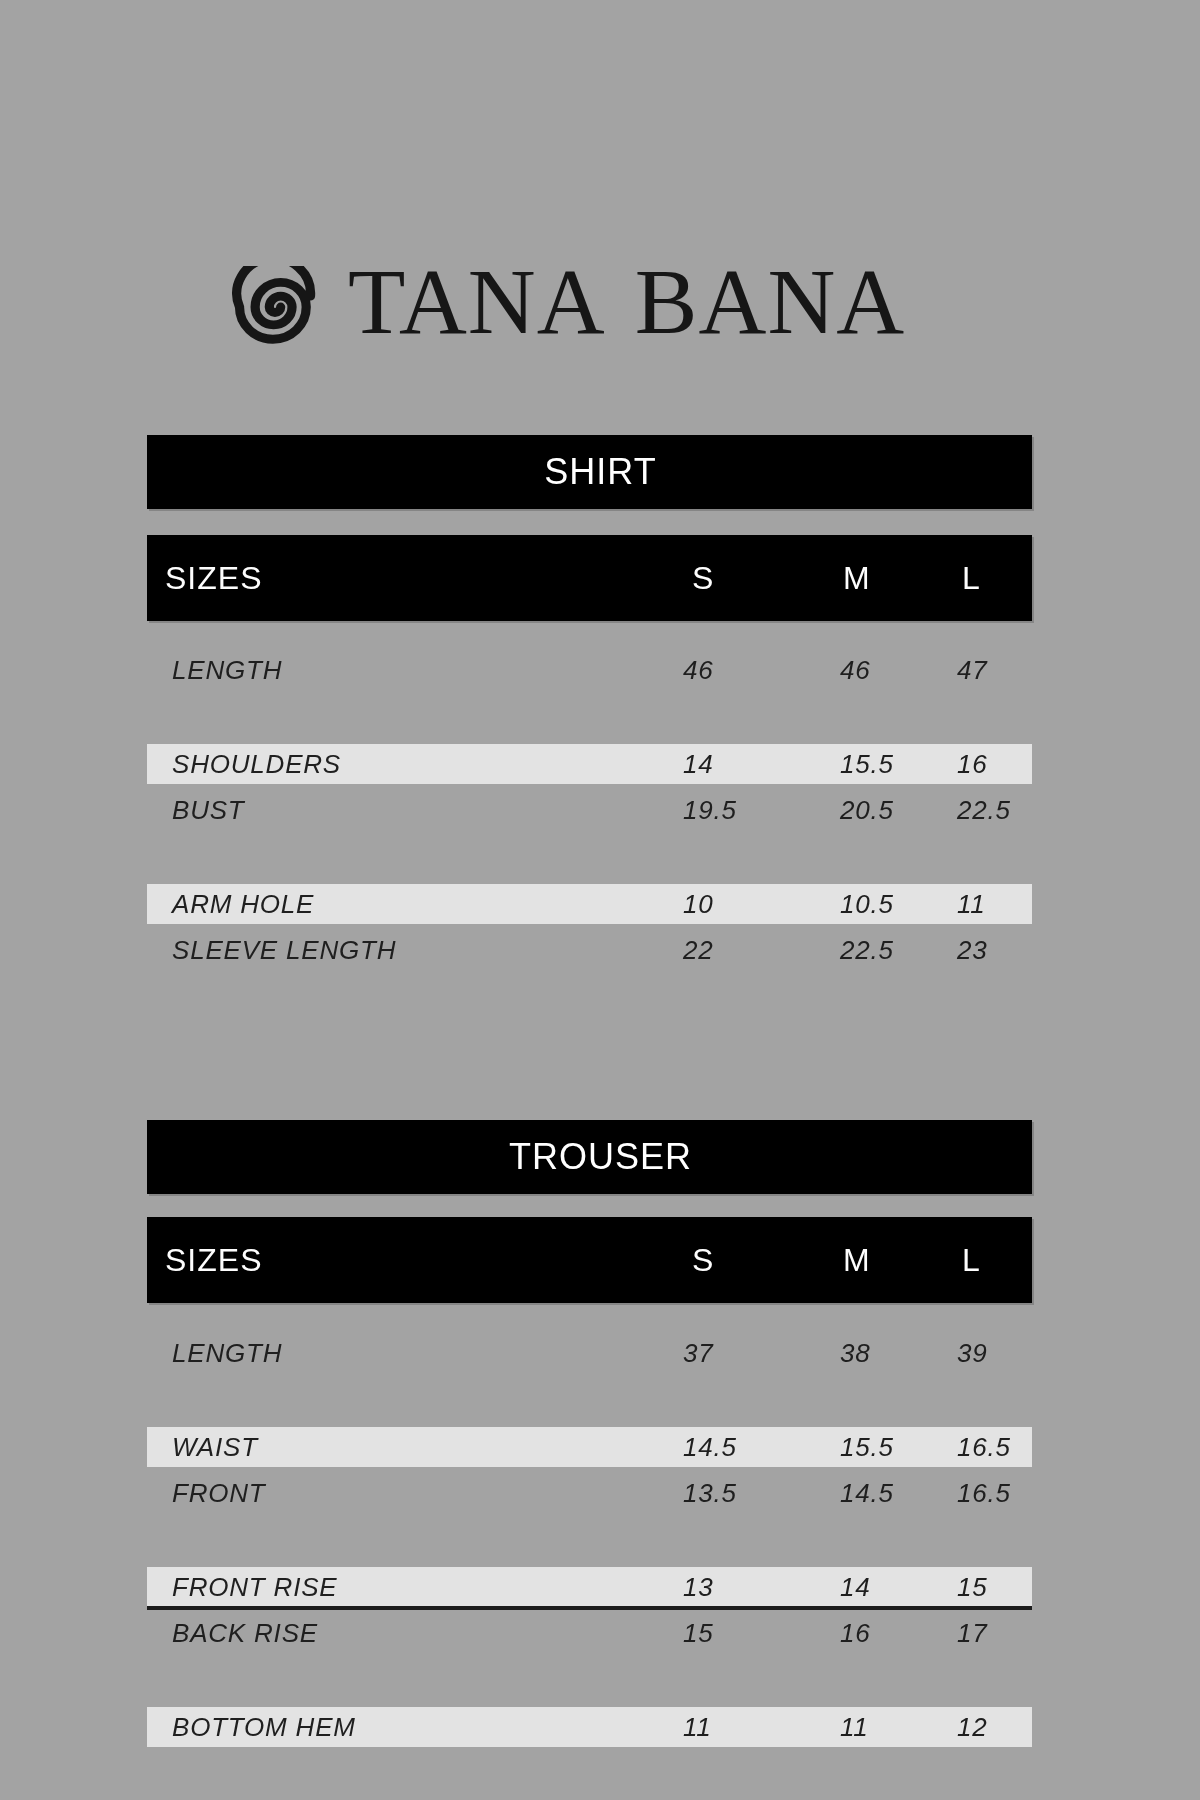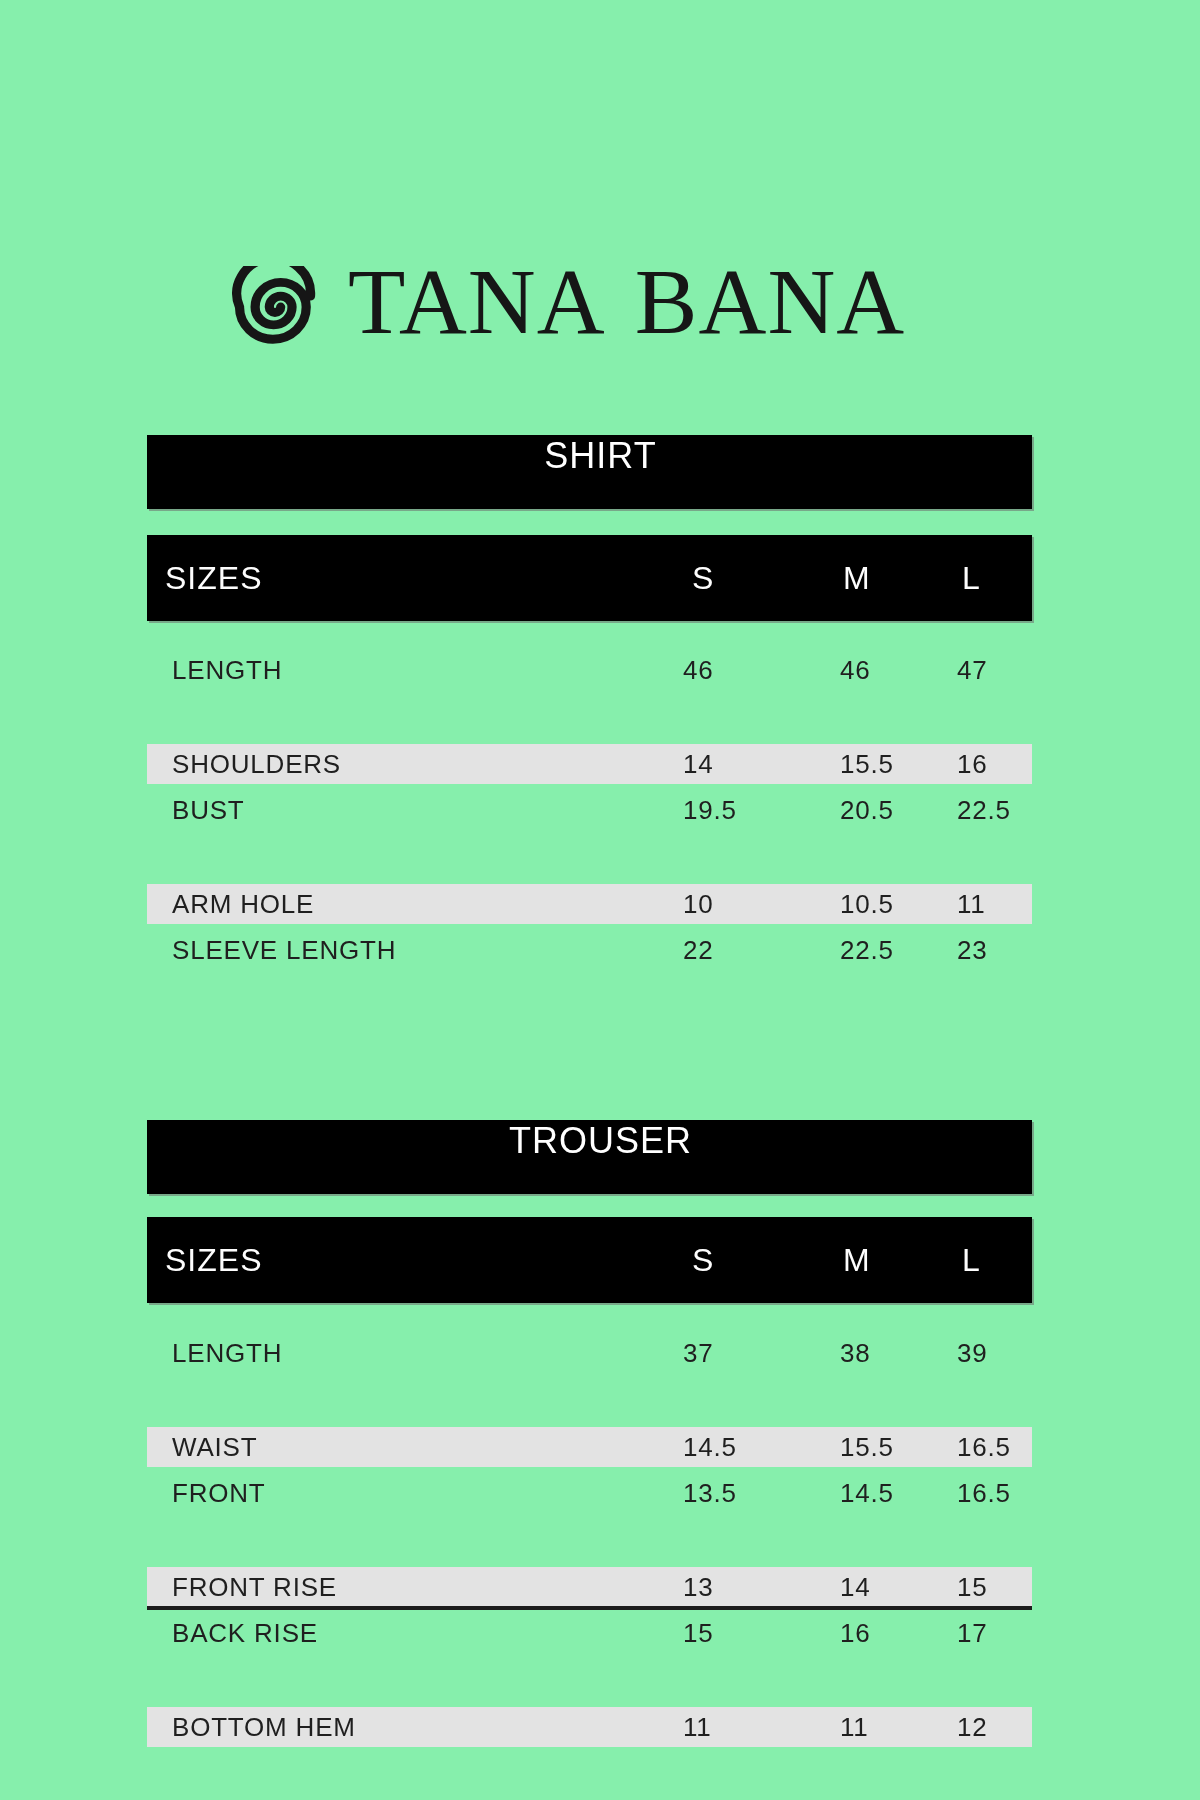--- a/index.html
+++ b/index.html
@@ -1,19 +1,19 @@
 <!DOCTYPE html>
 <html><head>
 <meta charset="utf-8">
 <style>
   html,body{margin:0;padding:0;background:#ffffff;}
   .page{
     position:relative;
     width:1200px;height:1800px;
-    background:#86efac;
+    background:#a3a3a3;
     overflow:hidden;
     font-family:"Liberation Sans","DejaVu Sans",sans-serif;
     color:#1d1d1d;
   }
 
   
   .spiral{position:absolute;left:231px;top:266px;width:88px;height:78px;}
   .brand-title{
     position:absolute;left:348px;top:254px;
     font-family:"Liberation Serif","DejaVu Serif",serif;
@@ -27,42 +27,42 @@
   }
 
   
   .size-table{position:absolute;left:147px;width:885px;}
   .table-shirt{top:435px;height:460px;}
   .table-trouser{top:1120px;height:500px;}
 
   .title-bar{
     position:absolute;left:0;top:0;width:100%;height:74px;
     background:#000000;color:#ffffff;
-    display:flex;justify-content:center;
+    display:flex;align-items:center;justify-content:center;
     font-size:36px;letter-spacing:1px;
     box-shadow:2px 2px 0 rgba(110,110,110,0.55);
   }
   .title-bar span{text-indent:22px;}
 
   .sizes-bar{
     position:absolute;left:0;width:100%;height:86px;
     background:#000000;color:#fdfdfd;
     display:flex;align-items:center;
     font-size:32px;letter-spacing:1px;
     box-shadow:2px 2px 0 rgba(110,110,110,0.55);
   }
   .table-shirt .sizes-bar{top:100px;}
   .table-trouser .sizes-bar{top:97px;}
   .sizes-label{padding-left:18px;}
   .hcol{position:absolute;}
   .hcol.c1{left:545px;}
   .hcol.c2{left:696px;}
   .hcol.c3{left:815px;}
 
-  .rows{position:absolute;left:0;width:100%;}
+  .rows{position:absolute;left:0;width:100%;font-style:italic;}
   .table-shirt .rows{top:212px;}
   .table-trouser .rows{top:210px;}
 
   .trow{
     position:relative;height:46px;box-sizing:border-box;
     display:flex;align-items:center;
     font-size:26px;letter-spacing:0.8px;color:#1f1f1f;
   }
   .trow.shaded{
     background:#e3e3e3;

